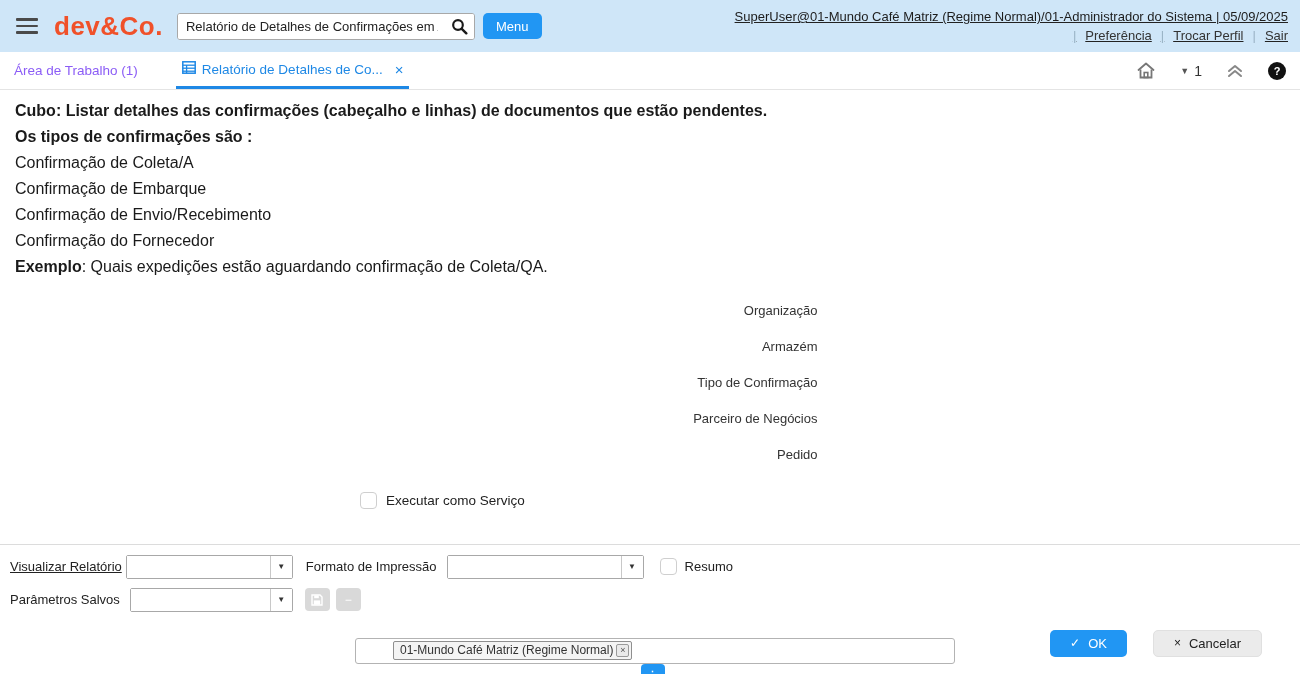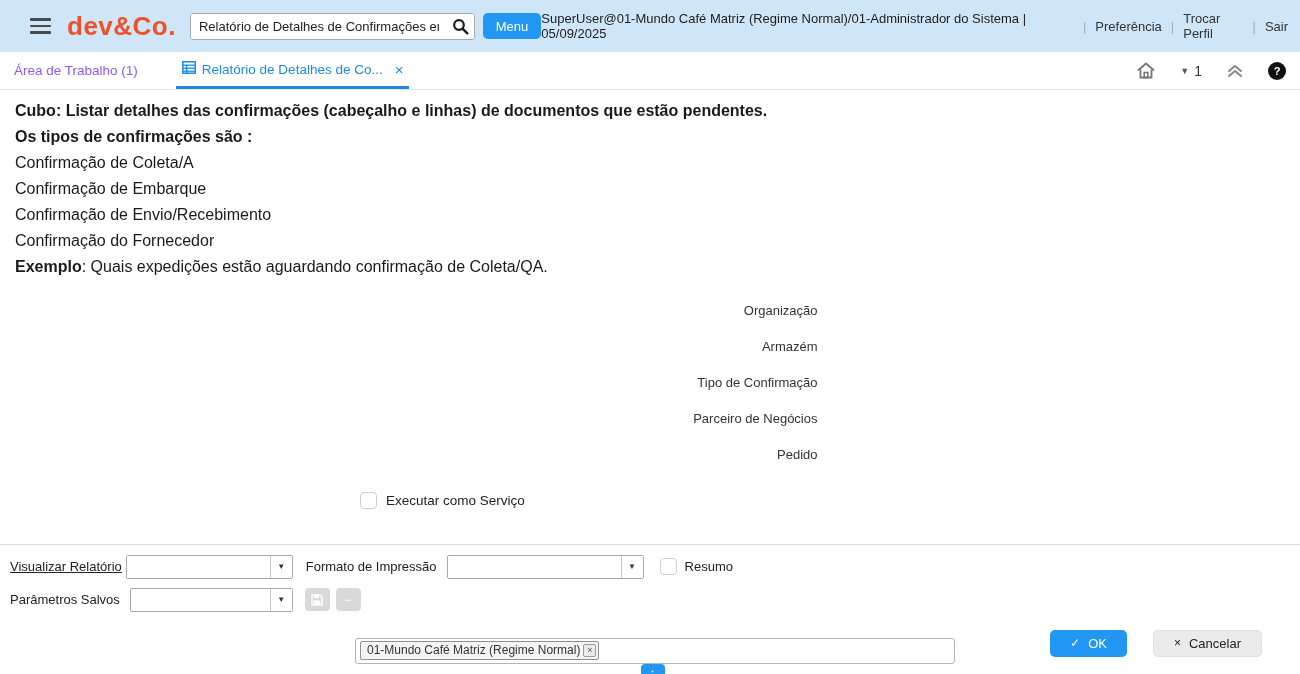--- a/index.html
+++ b/index.html
@@ -6,30 +6,30 @@
   html,body { margin:0; padding:0; }
   body {
     width:1300px; height:674px; overflow:hidden;
     font-family:"Liberation Sans", sans-serif;
     background:#ffffff; color:#222; font-size:13px;
   }
 
   
   .header {
     height:52px; background:#cfe6f8; display:flex; align-items:center;
-    padding:0 12px 0 26px;
+    padding:0 12px 0 12px;
   }
   .hamburger { width:22px; height:16px; display:flex; flex-direction:column; justify-content:space-between; cursor:pointer; margin:0 4px; }
   .hamburger span { display:block; height:2.6px; background:#4a4a4a; border-radius:1px; }
   .logo { font-size:26px; font-weight:bold; color:#f0512a; margin:0 14px 0 12px; letter-spacing:0.5px; }
   .searchwrap { display:flex; align-items:stretch; background:#fff; border:1px solid #a8a8a8; border-radius:3px; height:27px; overflow:hidden; }
   .searchwrap input { border:none; outline:none; width:268px; padding:0 8px; font-size:13px; font-family:inherit; color:#222; }
   .search-btn { width:28px; display:flex; align-items:center; justify-content:center; background:#fff; cursor:pointer; }
   .menu-btn { margin-left:8px; background:#2196f3; color:#fff; border:none; border-radius:5px; height:26px; padding:0 13px; font-size:13px; font-family:inherit; cursor:pointer; }
-  .header-right { margin-left:auto; display:flex; flex-direction:row; align-items:center; gap:4px; }
+  .header-right { margin-left:auto; display:flex; flex-direction:column; align-items:flex-end; gap:4px;text-decoration:underline; }
   .user-info { font-size:13px; color:#1d1d1d; }
   .header-links { display:flex; align-items:center; font-size:13px; color:#333; }
   .header-links .sep { color:#9ab3c6; margin:0 9px; }
   .header-links span[data-interactable="true"] { cursor:pointer; }
 
   
   .tabbar { height:38px; display:flex; align-items:stretch; border-bottom:1px solid #e4e4e4; background:#fff; padding:0 14px; }
   .tab { display:flex; align-items:center; font-size:13.5px; cursor:pointer; }
   .tab-workspace { color:#8b5cf6; margin-right:38px; }
   .tab-active { color:#1e88e5; border-bottom:3px solid #1e88e5; padding:0 6px; gap:6px; }
@@ -46,21 +46,21 @@
   .content p { margin:0 0 12.5px 0; font-size:16px; line-height:13.5px; color:#1a1a1a; }
   .content p.b { font-weight:bold; }
 
   
   .form { margin-top:29px; }
   .form-row { display:flex; align-items:center; height:36px;flex-direction:column; }
   .form-label { width:335px; text-align:right; padding-right:0; font-size:13px; color:#333; flex:0 0 335px; }
   .form-input-wrap { margin-left:10px; width:600px; position:relative; display:flex; align-items:center; }
   .form-input { width:600px; height:26px; border:1px solid #b3b3b3; border-radius:3px; font-size:13px; font-family:inherit; padding:0 6px; color:#222; outline:none; background:#fff; }
   .token-host { position:absolute; left:5px; top:3px; display:flex; }
-  .token { display:inline-flex; align-items:center; background:#f4f4f4; border:1px solid #8f8f8f; border-radius:2px; font-size:12px; color:#333; padding:1px 2px 1px 6px; height:19px; }
+  .token { display:inline-flex; align-items:center; background:#f4f4f4; border:1px solid #8f8f8f; border-radius:2px; font-size:12px; color:#333; padding:1px 2px 1px 6px; height:19px;margin-left:33px; }
   .token-x { margin-left:3px; width:13px; height:13px; border:1px solid #9a9a9a; border-radius:2px; background:#eaeaea; color:#555; font-size:9px; line-height:11px; text-align:center; cursor:pointer; }
   .field-icon { margin-left:5px; width:24px; display:flex; align-items:center; justify-content:center; }
   .dots-blue { width:24px; height:24px; background:#2196f3; border:none; border-radius:4px; color:#fff; font-size:13px; line-height:1; cursor:pointer; display:flex; align-items:center; justify-content:center; }
   .dots-plain { color:#3c3c3c; font-size:14px; cursor:pointer; }
   .chk { width:17px; height:17px; border:1px solid #cfcfcf; border-radius:4px; background:#fff; cursor:pointer; flex:0 0 17px; }
   .service-row { display:flex; align-items:center; margin:4px 0 0 345px; height:28px; gap:9px; font-size:13.5px; color:#222; }
 
   
   .divider { border-top:1px solid #dcdcdc; margin-top:29px; }
   .footer { padding:10px 10px 0 10px; }

